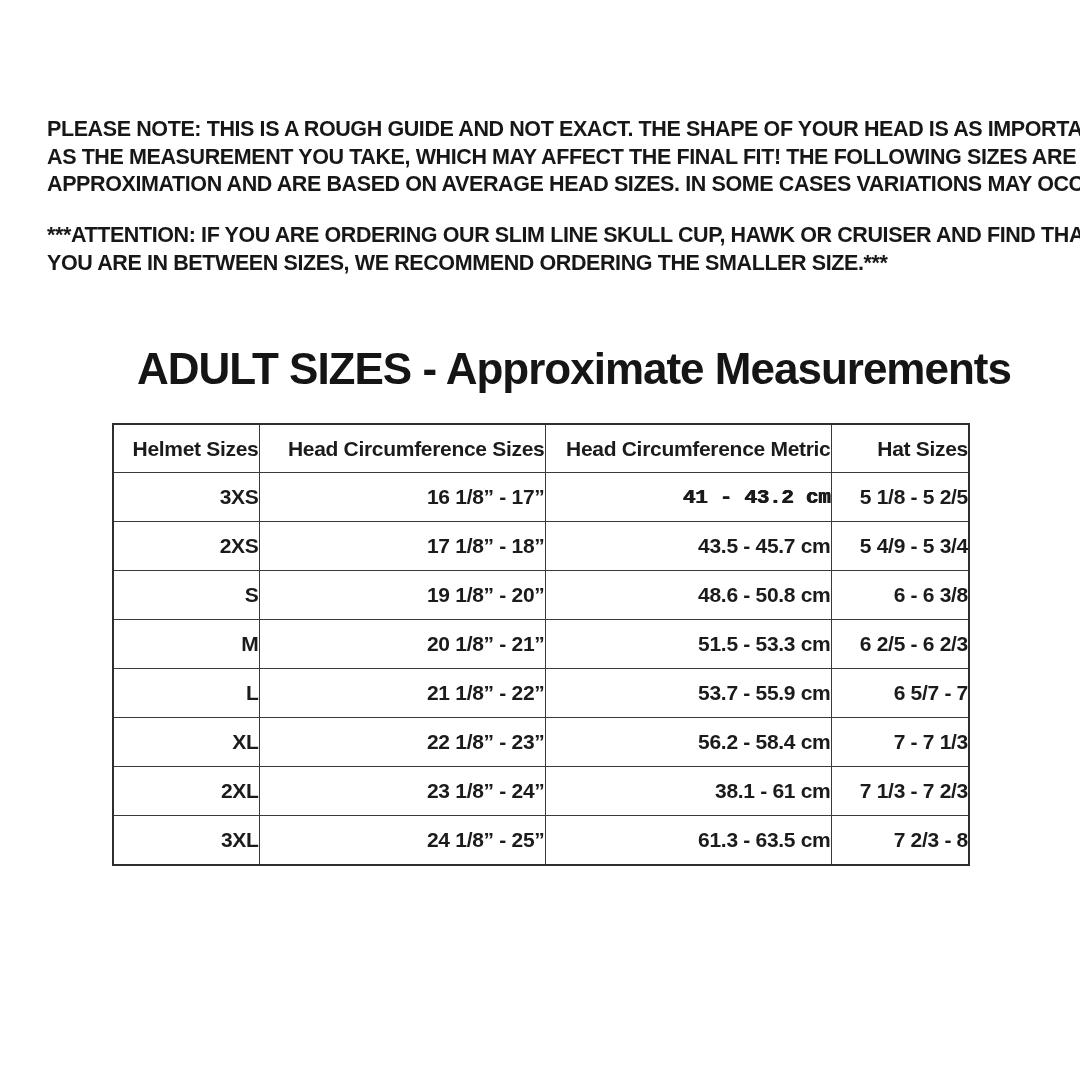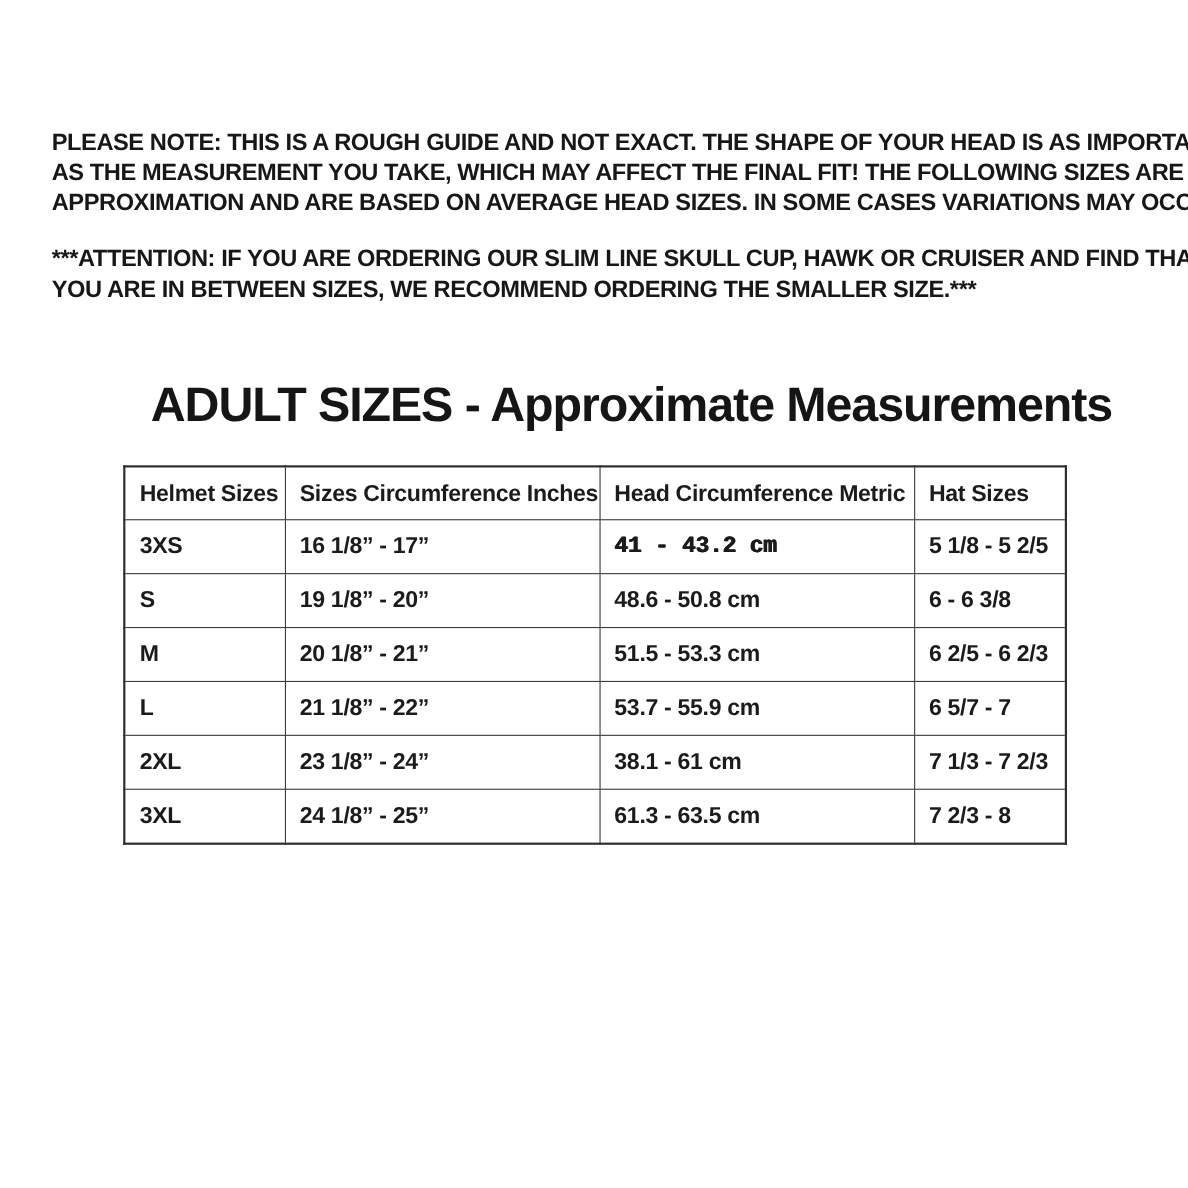--- a/index.html
+++ b/index.html
@@ -39,21 +39,21 @@
     position: absolute;
     left: 112px;
     top: 423px;
     width: 856px;
     border-collapse: collapse;
     table-layout: fixed;
     border: 2.5px solid #2e2e2e;
   }
   table.size-table th, table.size-table td {
     border: 1.5px solid #3a3a3a;
-    text-align: left;
+    text-align: right;
     vertical-align: middle;
     padding: 0 0 0 13px;
     font-size: 21px;
     font-weight: 700;
     letter-spacing: -0.3px;
     color: #1b1b1b;
     white-space: nowrap;
     overflow: hidden;
   }
   table.size-table th { height: 47px; }
@@ -84,51 +84,63 @@
   <table class="size-table">
     <colgroup>
       <col style="width:146px">
       <col style="width:286px">
       <col style="width:286px">
       <col style="width:138px">
     </colgroup>
     <thead>
       <tr>
         <th>Helmet Sizes</th>
-        <th>Sizes Circumference Inches</th>
+        <th>Head Circumference Sizes</th>
         <th>Head Circumference Metric</th>
         <th>Hat Sizes</th>
       </tr>
     </thead>
     <tbody>
       <tr>
         <td>3XS</td>
         <td>16 1/8” - 17”</td>
         <td class="xbold">41 - 43.2 cm</td>
         <td>5 1/8 - 5 2/5</td>
+      </tr>
+      <tr>
+        <td>2XS</td>
+        <td>17 1/8” - 18”</td>
+        <td>43.5 - 45.7 cm</td>
+        <td>5 4/9 - 5 3/4</td>
       </tr>
       <tr>
         <td>S</td>
         <td>19 1/8” - 20”</td>
         <td>48.6 - 50.8 cm</td>
         <td>6 - 6 3/8</td>
       </tr>
       <tr>
         <td>M</td>
         <td>20 1/8” - 21”</td>
         <td>51.5 - 53.3 cm</td>
         <td>6 2/5 - 6 2/3</td>
       </tr>
       <tr>
         <td>L</td>
         <td>21 1/8” - 22”</td>
         <td>53.7 - 55.9 cm</td>
         <td>6 5/7 - 7</td>
       </tr>
       <tr>
+        <td>XL</td>
+        <td>22 1/8” - 23”</td>
+        <td>56.2 - 58.4 cm</td>
+        <td>7 - 7 1/3</td>
+      </tr>
+      <tr>
         <td>2XL</td>
         <td>23 1/8” - 24”</td>
         <td>38.1 - 61 cm</td>
         <td>7 1/3 - 7 2/3</td>
       </tr>
       <tr>
         <td>3XL</td>
         <td>24 1/8” - 25”</td>
         <td>61.3 - 63.5 cm</td>
         <td>7 2/3 - 8</td>

